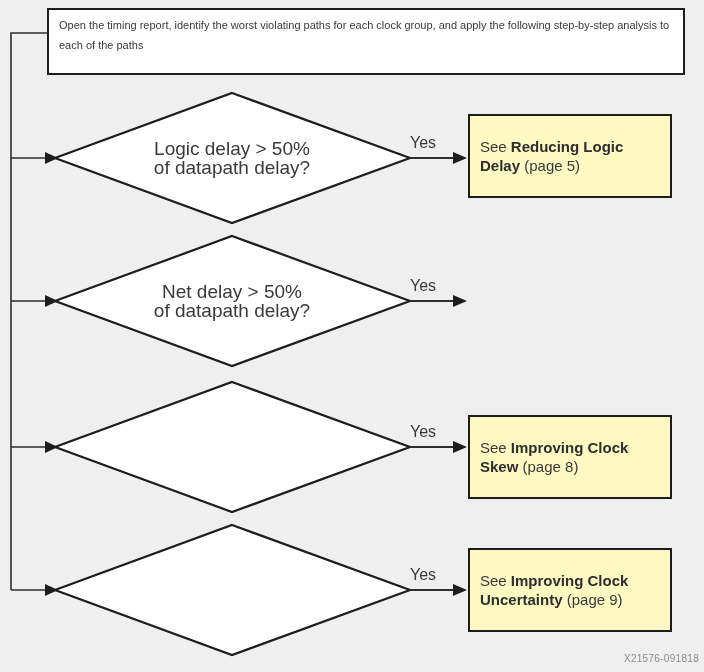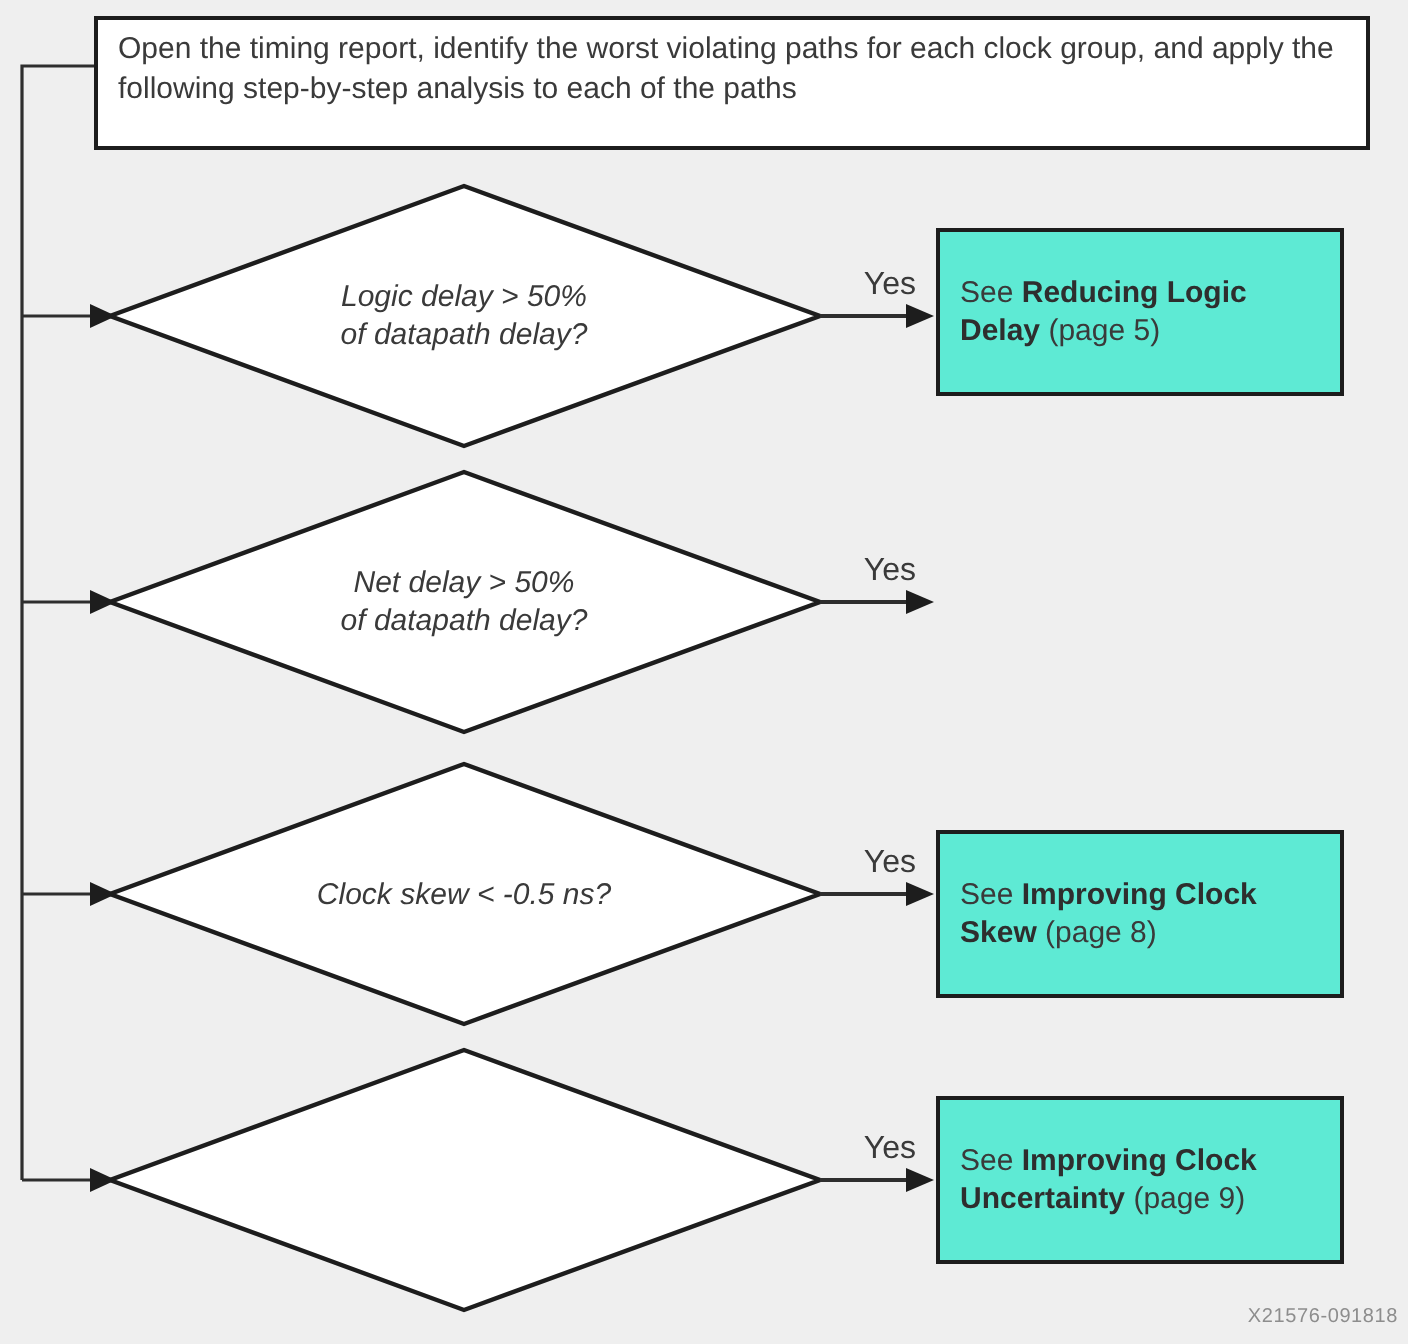--- a/index.html
+++ b/index.html
@@ -18,48 +18,47 @@
     position:absolute;
     left:0;top:0;width:704px;height:672px;
   }
   .start-box{
     position:absolute;
     left:47px;top:8px;width:638px;height:67px;
     box-sizing:border-box;
     background:#ffffff;
     border:2px solid #1d1d1d;
     color:#3a3a3a;
-    font-size:15px;
+    font-size:11px;
     line-height:20px;
     padding:5px 10px;
   }
   .diamond-label{
     position:absolute;
     left:102px;width:260px;height:130px;
     display:flex;align-items:center;justify-content:center;
     text-align:center;
     color:#3a3a3a;
-    font-size:15px;
+    font-size:19px;
     line-height:19px;
     white-space:pre-line;
     pointer-events:none;
-    font-style:italic;
   }
   .yes-label{
     position:absolute;
     left:410px;width:48px;
-    text-align:right;
+    text-align:left;
     color:#3a3a3a;
     font-size:16px;
   }
   .action-box{
     position:absolute;
     left:468px;width:204px;height:84px;
     box-sizing:border-box;
-    background:#5eead4;
+    background:#fef9c3;
     border:2px solid #1d1d1d;
     color:#3a3a3a;
     font-size:15px;
     line-height:19px;
     display:flex;align-items:center;
     padding:6px 34px 6px 10px;
   }
   .action-box b{color:#2e2e2e;}
   .watermark{
     position:absolute;
@@ -111,21 +110,20 @@
 of datapath delay?</div>
   <div class="yes-label" style="top:134px;">Yes</div>
   <div class="action-box" style="top:114px;">
     <span><span>See </span><b>Reducing Logic Delay</b><span> (page 5)</span></span>
   </div>
 
   <div class="diamond-label" style="top:236px;">Net delay &gt; 50%
 of datapath delay?</div>
   <div class="yes-label" style="top:277px;">Yes</div>
 
-  <div class="diamond-label" style="top:382px;">Clock skew &lt; -0.5 ns?</div>
   <div class="yes-label" style="top:423px;">Yes</div>
   <div class="action-box" style="top:415px;">
     <span><span>See </span><b>Improving Clock Skew</b><span> (page 8)</span></span>
   </div>
 
   <div class="yes-label" style="top:566px;">Yes</div>
   <div class="action-box" style="top:548px;justify-content:flex-end;">
     <span><span>See </span><b>Improving Clock Uncertainty</b><span> (page 9)</span></span>
   </div>
 

